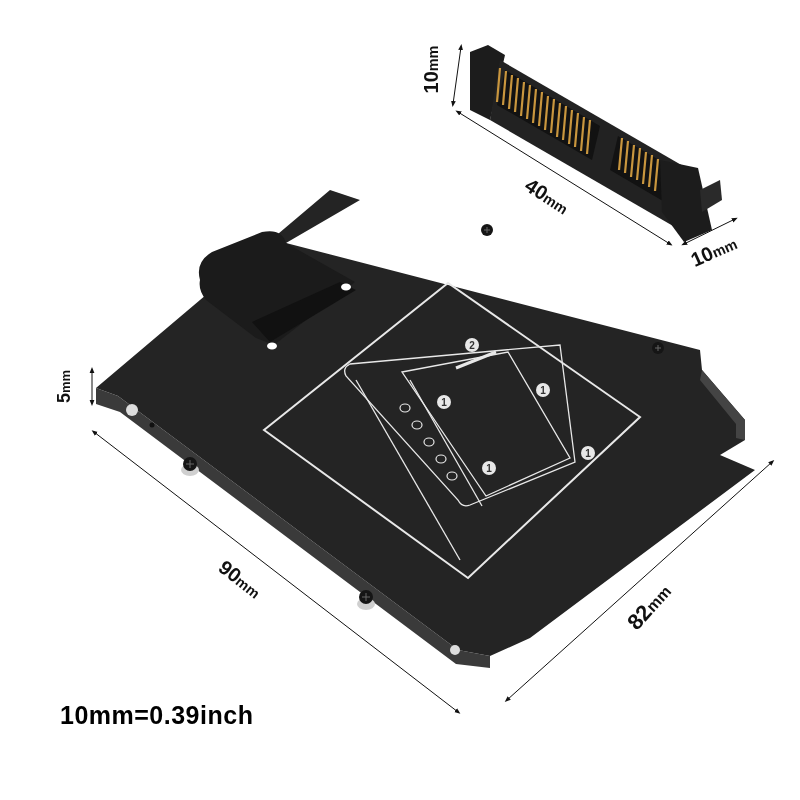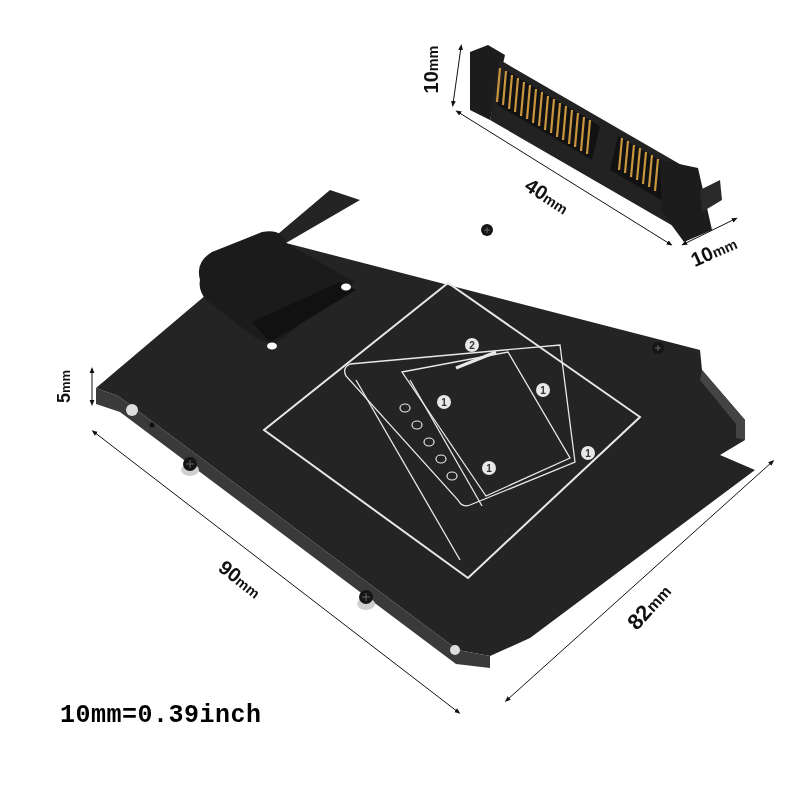--- a/index.html
+++ b/index.html
@@ -1,20 +1,20 @@
 <!DOCTYPE html>
 <html><head>
 <meta charset="utf-8">
 <style>
   html,body{margin:0;padding:0;background:#ffffff;}
   body{width:800px;height:800px;position:relative;overflow:hidden;font-family:"Liberation Sans",sans-serif;}
   #stage{position:absolute;left:0;top:0;width:800px;height:800px;}
   .dim-label{position:absolute;font-family:"Liberation Sans",sans-serif;font-weight:bold;color:#111;white-space:nowrap;transform-origin:center center;}
   .dim-label .unit{font-size:0.72em;}
-  .conversion{position:absolute;left:60px;top:701px;font-family:Liberation Mono, monospace;font-size:25px;font-weight:bold;color:#000;letter-spacing:0.5px;}
+  .conversion{position:absolute;left:60px;top:701px;font-family:Liberation Sans, sans-serif;font-size:25px;font-weight:bold;color:#000;letter-spacing:0.5px;}
 </style>
 </head>
 <body>
 
 <div id="stage">
   <svg width="800" height="800" viewBox="0 0 800 800">
     <defs>
       <marker id="arr" viewBox="0 0 10 10" refX="5" refY="5" markerWidth="6" markerHeight="6" orient="auto-start-reverse">
         <path d="M0,1 L10,5 L0,9 z" fill="#111"></path>
       </marker>

